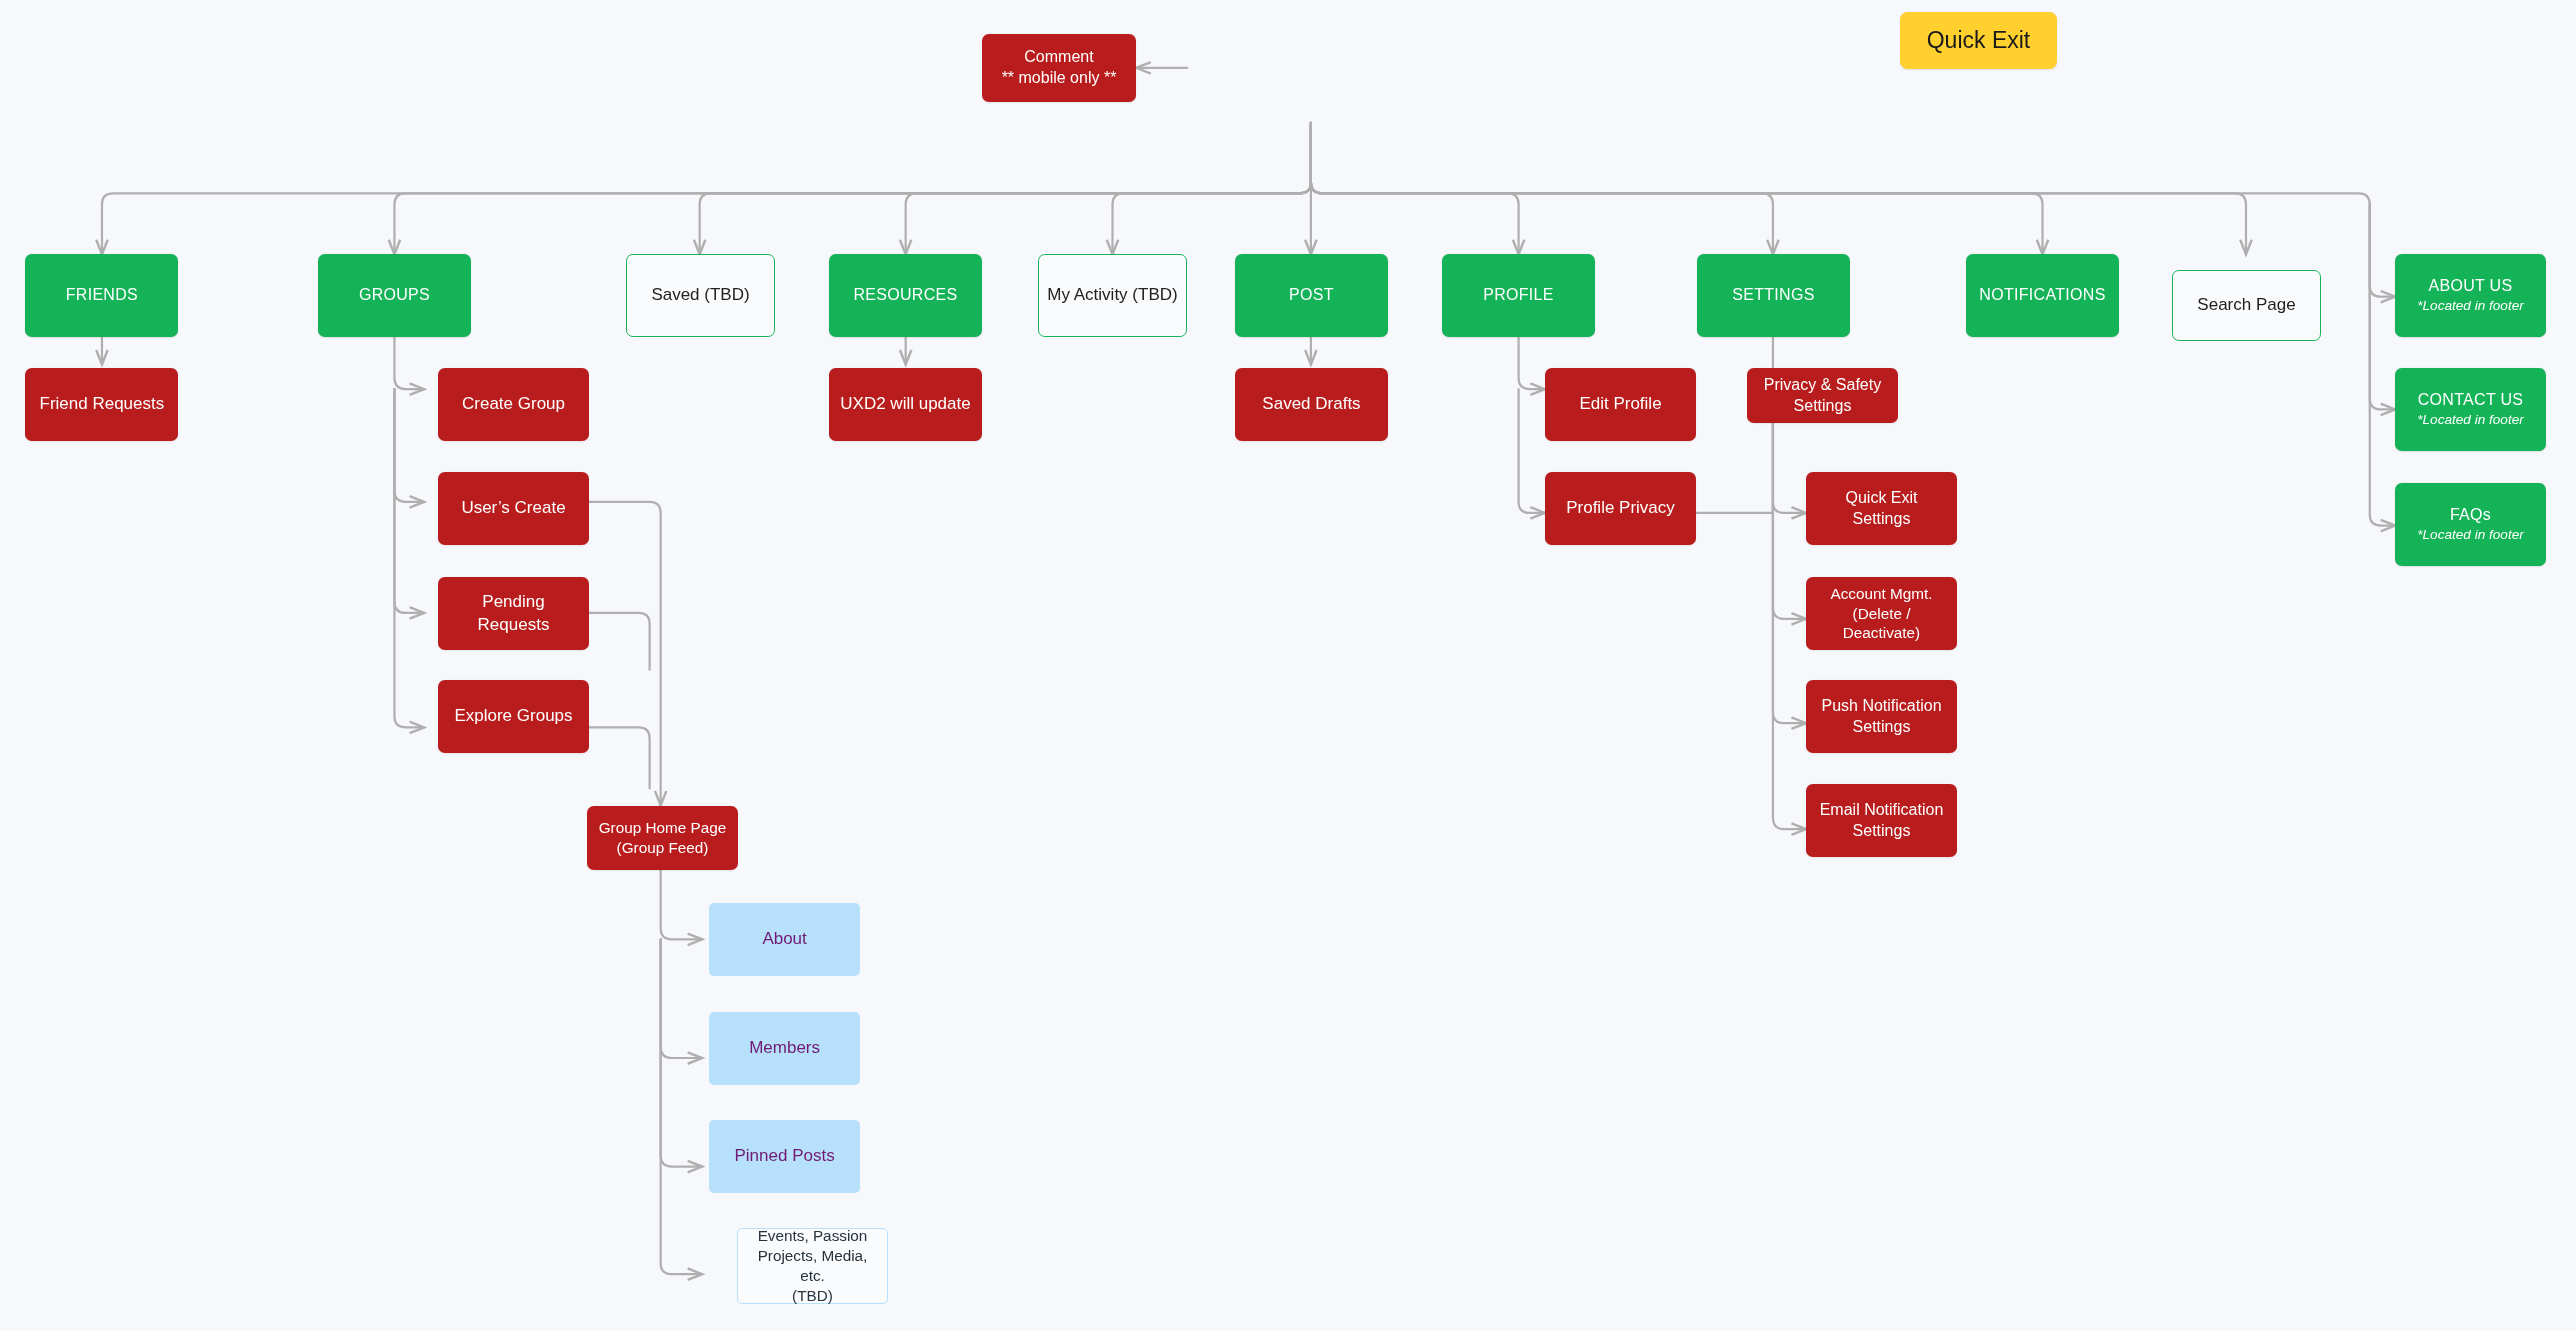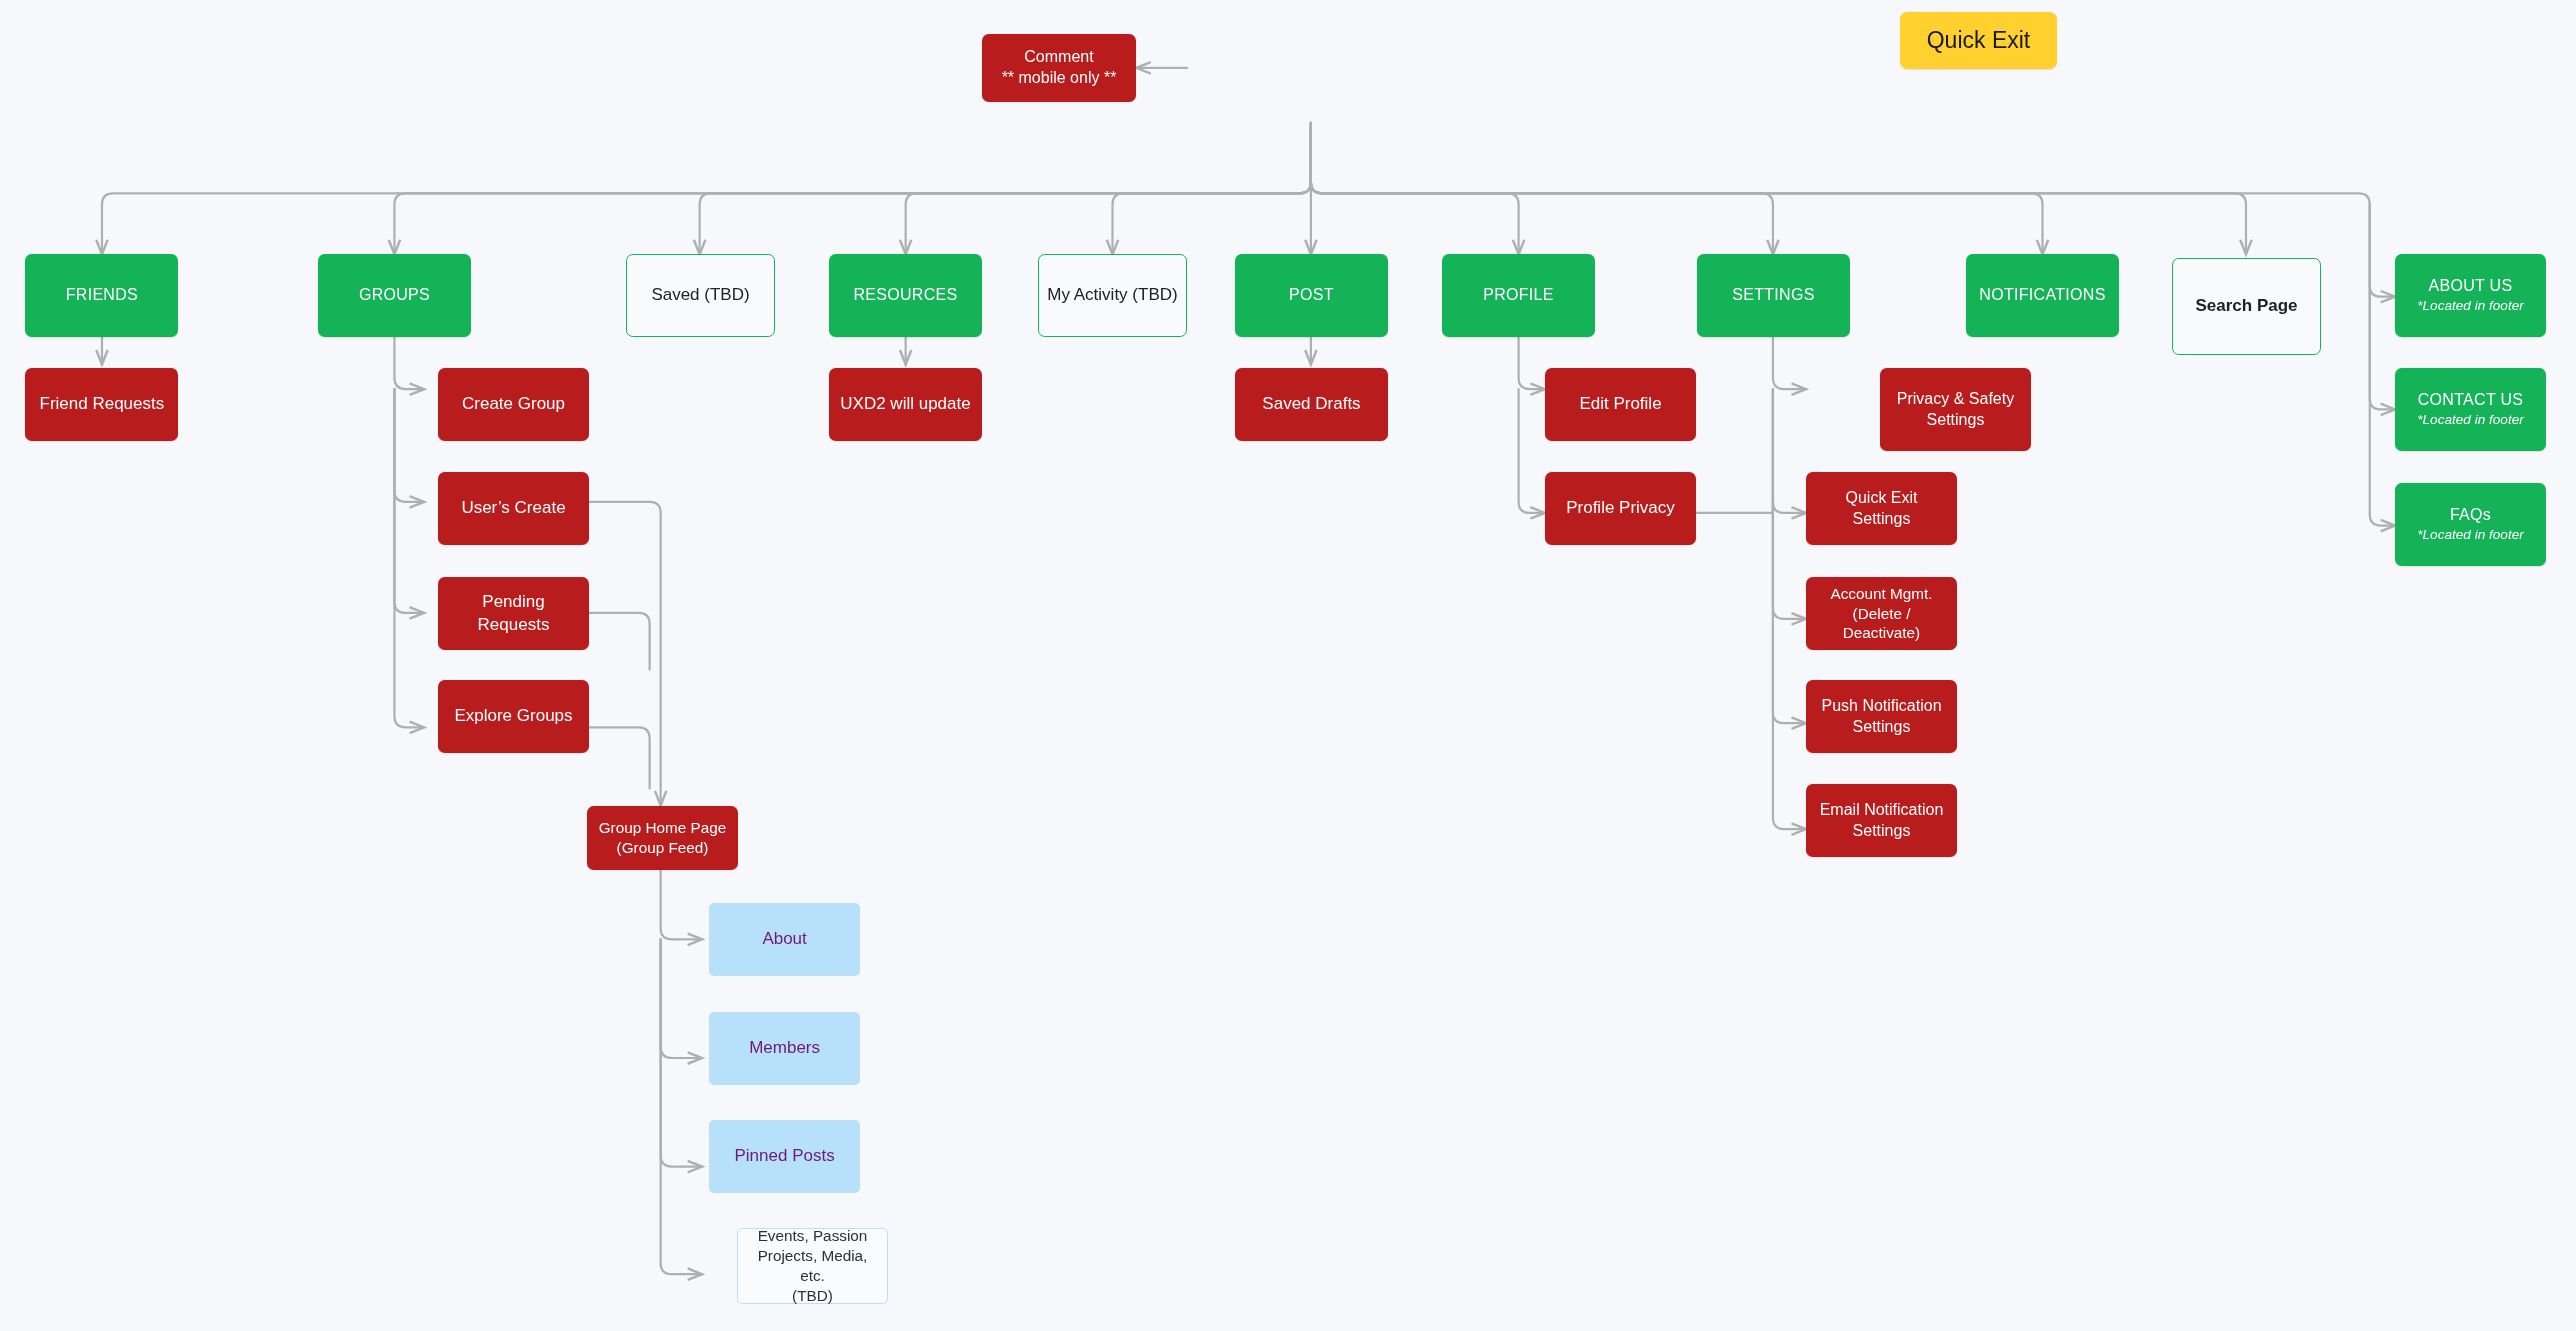--- a/index.html
+++ b/index.html
@@ -162,21 +162,21 @@
   </div>
 
   <div class="node green" style="left:1697px;top:254px;width:153px;height:83px;">
     <span>SETTINGS</span>
   </div>
 
   <div class="node green" style="left:1966px;top:254px;width:153px;height:83px;">
     <span>NOTIFICATIONS</span>
   </div>
 
-  <div class="node green-outline" style="left:2172px;top:258px;width:149px;height:97px;font-weight:bold;">
+  <div class="node green-outline" style="left:2172px;top:270px;width:149px;height:71px;">
     <span>Search Page</span>
   </div>
 
   <div class="node green" style="left:2395px;top:254px;width:151px;height:83px;">
     <span class="l1">ABOUT US</span>
     <span class="sub">*Located in footer</span>
   </div>
 
   <div class="node green" style="left:2395px;top:368px;width:151px;height:83px;">
     <span class="l1">CONTACT US</span>
@@ -240,21 +240,21 @@
   </div>
 
   <div class="node blue" style="left:1545px;top:368px;width:151px;height:73px;">
     <span>Edit Profile</span>
   </div>
 
   <div class="node blue" style="left:1545px;top:472px;width:151px;height:73px;">
     <span>Profile Privacy</span>
   </div>
 
-  <div class="node blue blue-sm" style="left:1880px;top:368px;width:151px;height:83px;">
+  <div class="node blue blue-sm" style="left:1747px;top:368px;width:151px;height:55px;">
     <span class="l1">Privacy &amp; Safety</span>
     <span class="l2">Settings</span>
   </div>
 
   <div class="node blue blue-sm" style="left:1806px;top:472px;width:151px;height:73px;">
     <span class="l1">Quick Exit</span>
     <span class="l2">Settings</span>
   </div>
 
   <div class="node blue blue-sm" style="left:1806px;top:577px;width:151px;height:73px;font-size:15.3px;">

